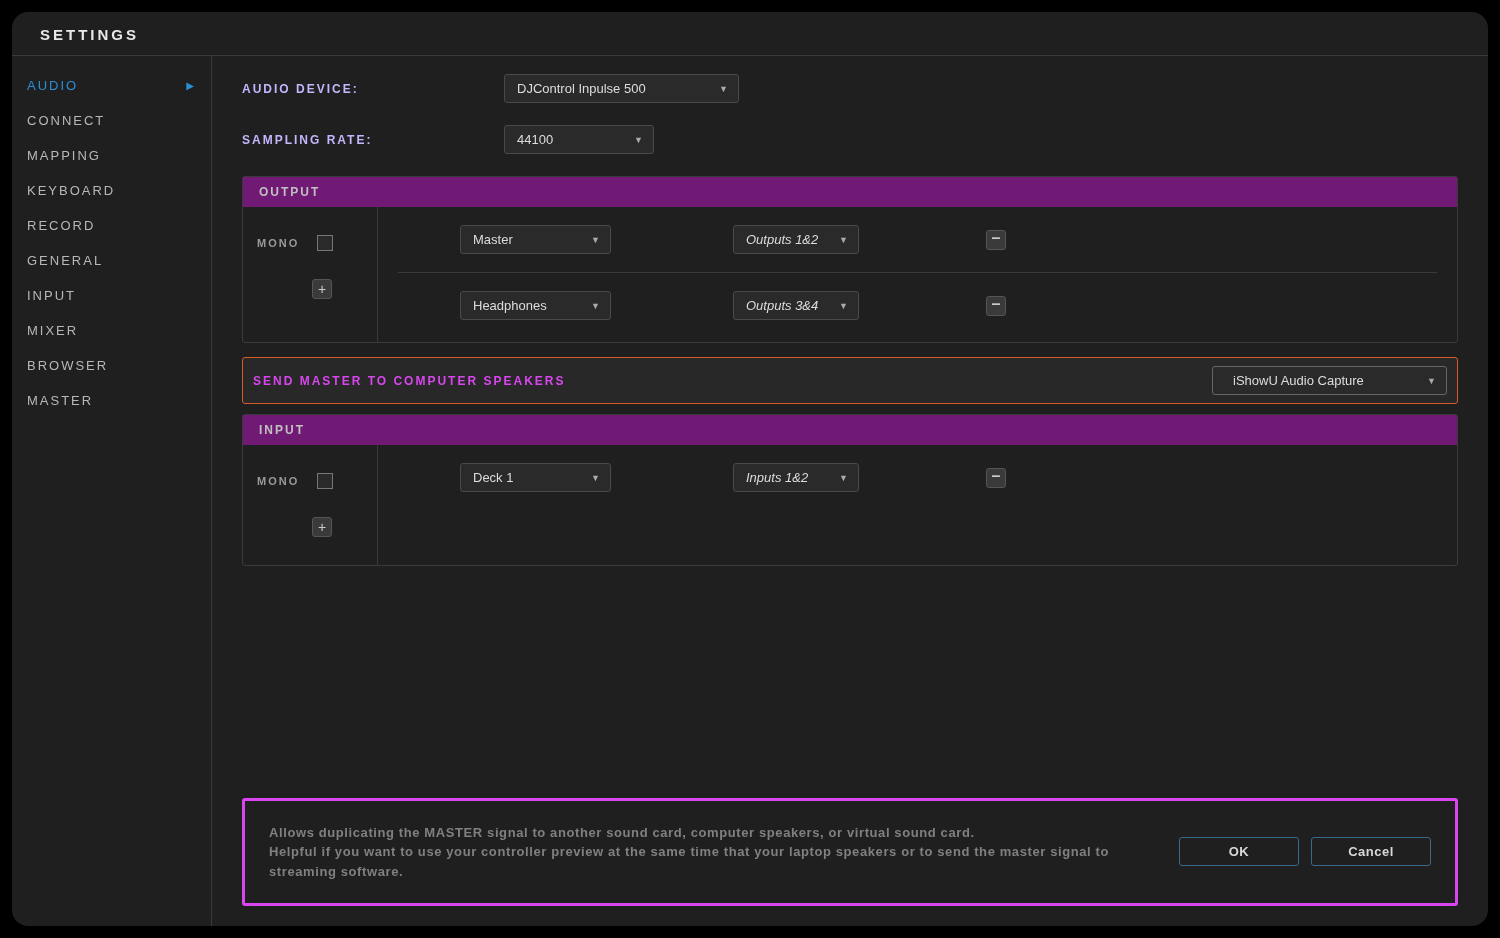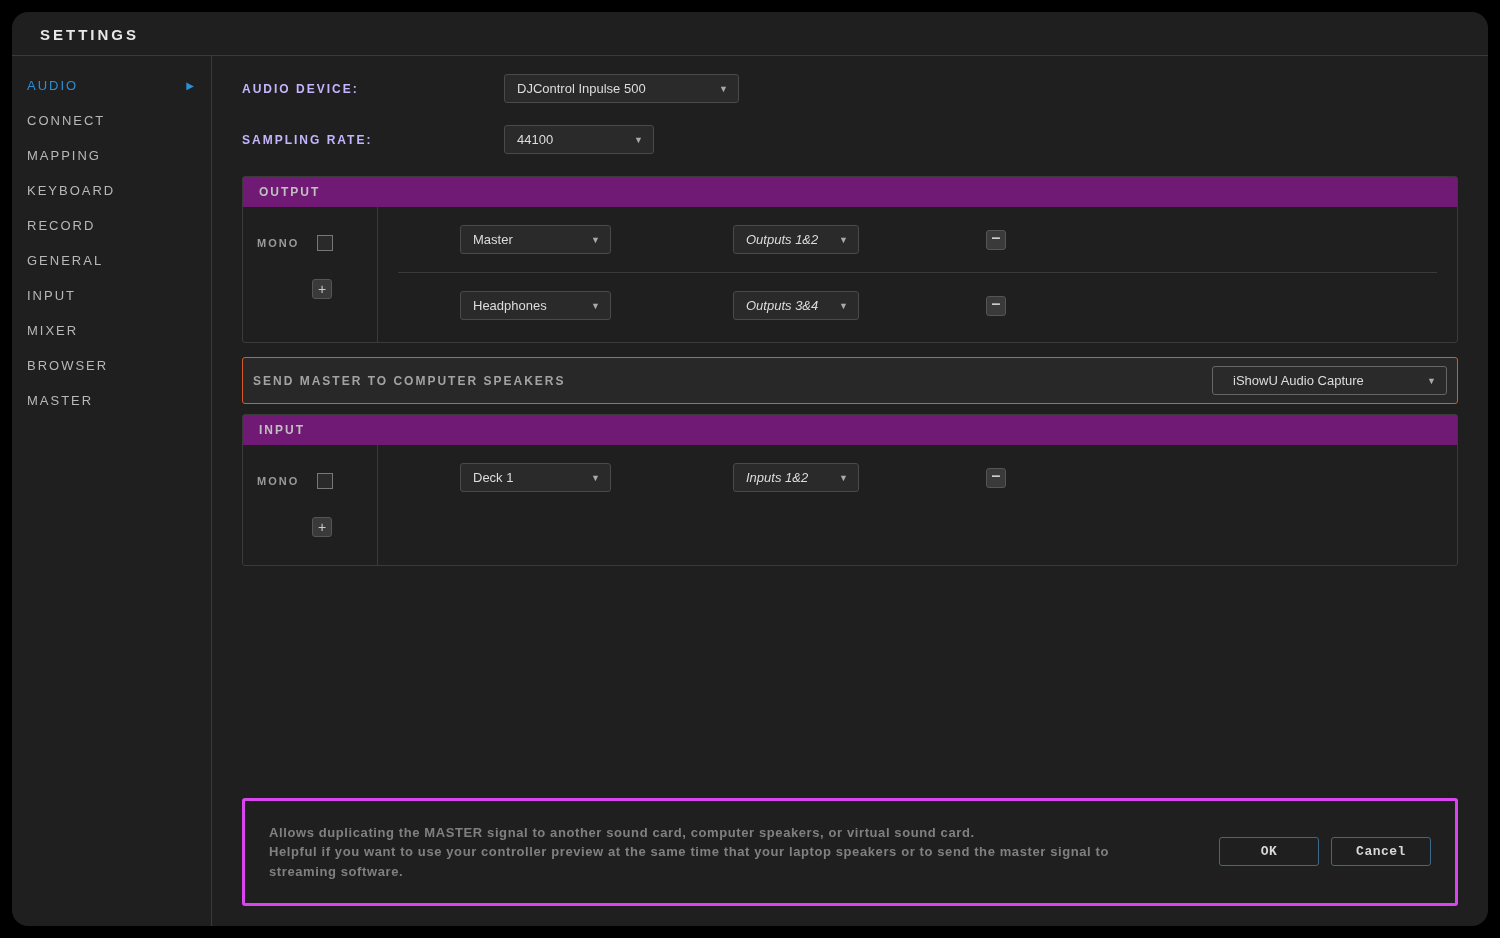--- a/index.html
+++ b/index.html
@@ -183,21 +183,21 @@
     align-items: center;
     justify-content: space-between;
     padding: 8px 10px;
     margin-bottom: 10px;
     background: #282828;
   }
   .send-bar .send-label {
     font-size: 12px;
     font-weight: 700;
     letter-spacing: 2px;
-    color: #a3a3a3;
+    color: #d946ef;
   }
   .send-bar .dropdown { border: 1px solid #666; }
   
   .footer {
     margin-top: auto;
     border: 3px solid #d946ef;
     border-radius: 3px;
     padding: 22px 24px;
     display: flex;
     align-items: center;
@@ -216,23 +216,22 @@
   .btn {
     border: 1px solid #3a6a8a;
     background: transparent;
     color: #d8d8d8;
     font-size: 13px;
     font-weight: 600;
     padding: 6px 0;
     border-radius: 3px;
     cursor: pointer;
     text-align: center;
-    width: 100px;
+    width: 120px;
     letter-spacing: 0.5px;
-    font-family: Liberation Mono, monospace;
   }
 </style>
 </head>
 <body>
 
 <div class="window">
 
   <div class="titlebar">
     <div class="titlebar-text">SETTINGS</div>
   </div>

